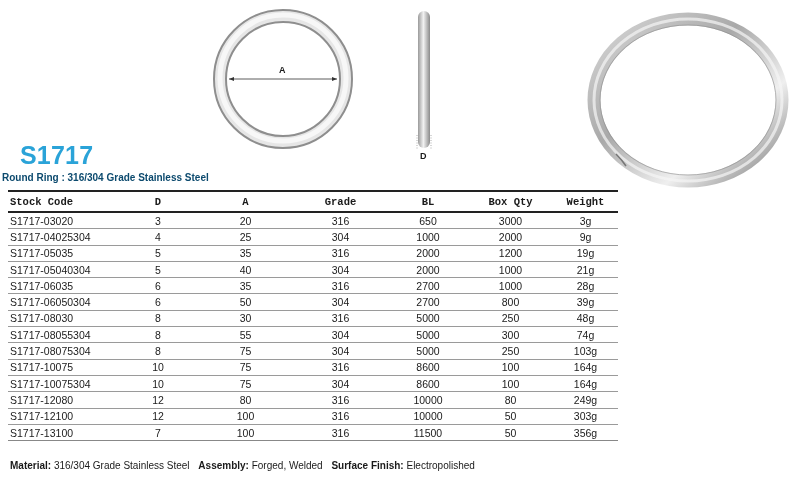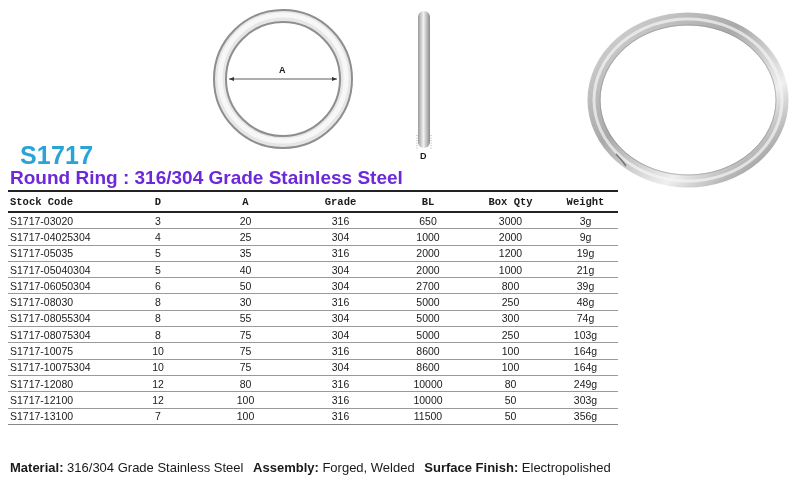--- a/index.html
+++ b/index.html
@@ -1,27 +1,27 @@
 <!DOCTYPE html>
 <html><head>
 <meta charset="utf-8">
 <style>
   html, body { margin:0; padding:0; background:#ffffff; }
   body { width:800px; height:478px; position:relative; overflow:hidden; font-family:"Liberation Sans", sans-serif; color:#1a1a1a; }
   .abs { position:absolute; }
   .title { left:20px; top:141px; font-size:25px; font-weight:bold; color:#2aa3d8; letter-spacing:0.2px; line-height:28px; }
-  .subtitle { left:10px; top:169px; font-size:19px; font-weight:bold; color:#6d28d9; line-height:17px; }
+  .subtitle { left:2px; top:169px; font-size:10px; font-weight:bold; color:#0c4a6e; line-height:17px; }
   .tbl-wrap { position:absolute; left:8px; top:190px; width:610px; }
   table { width:610px; border-collapse:collapse; }
   thead tr { border-top:2px solid #222; border-bottom:2px solid #222; }
   th { font-weight:bold; font-size:10.5px; height:19px; padding:0; text-align:center;font-family:Liberation Mono, monospace; }
   th.first, td.first { text-align:left; padding-left:2px; }
   td { font-size:10.5px; height:15.3px; padding:0; text-align:center; border-bottom:1px solid #9a9a9a; line-height:14px; }
   tbody tr:last-child td { border-bottom:1px solid #888; }
-  .footer { left:10px; top:460px; font-size:13px; color:#1a1a1a; white-space:nowrap;text-align:right; }
+  .footer { left:10px; top:460px; font-size:10px; color:#1a1a1a; white-space:nowrap;text-align:right; }
   .footer b { font-weight:bold; }
   .footer .seg { margin-right:6px; }
 </style>
 </head>
 <body>
 
 <div class="abs" style="left:212px; top:8px; width:142px; height:142px;">
   <svg width="142" height="142" viewBox="0 0 142 142">
     <defs>
       <radialGradient id="rg1" cx="50%" cy="45%" r="55%">
@@ -129,20 +129,29 @@
         <tr>
           <td class="first">S1717-05040304</td>
           <td>5</td>
           <td>40</td>
           <td>304</td>
           <td>2000</td>
           <td>1000</td>
           <td>21g</td>
         </tr>
         <tr>
+          <td class="first">S1717-06035</td>
+          <td>6</td>
+          <td>35</td>
+          <td>316</td>
+          <td>2700</td>
+          <td>1000</td>
+          <td>28g</td>
+        </tr>
+        <tr>
           <td class="first">S1717-06050304</td>
           <td>6</td>
           <td>50</td>
           <td>304</td>
           <td>2700</td>
           <td>800</td>
           <td>39g</td>
         </tr>
         <tr>
           <td class="first">S1717-08030</td>

